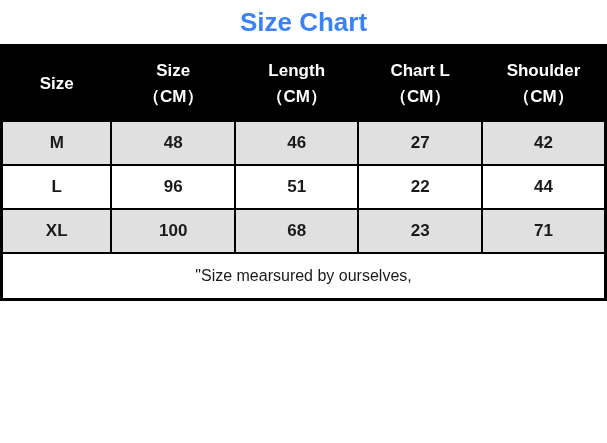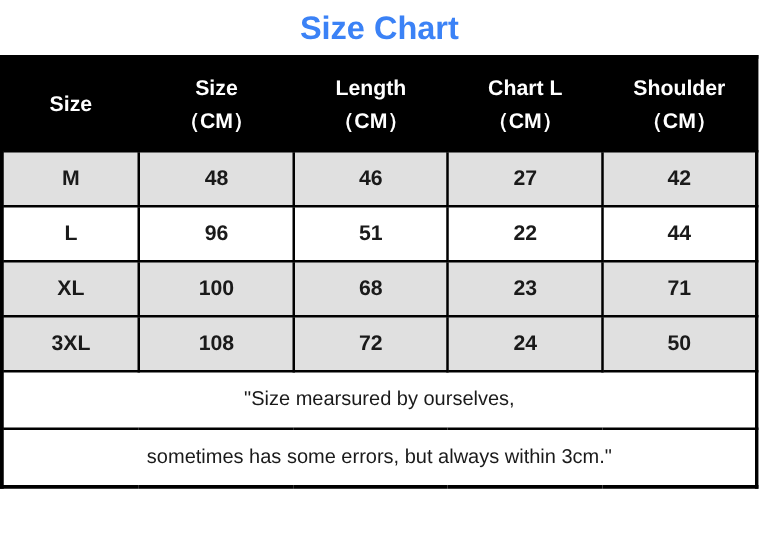--- a/index.html
+++ b/index.html
@@ -117,31 +117,21 @@
         <td>22</td>
         <td>44</td>
       </tr>
       <tr class="alt">
         <td>XL</td>
         <td>100</td>
         <td>68</td>
         <td>23</td>
         <td>71</td>
       </tr>
-      <tr class="alt">
-        <td>3XL</td>
-        <td>108</td>
-        <td>72</td>
-        <td>24</td>
-        <td>50</td>
-      </tr>
     </tbody>
     <tfoot>
       <tr>
         <td colspan="5">"Size mearsured by ourselves,</td>
-      </tr>
-      <tr>
-        <td colspan="5">sometimes has some errors, but always within 3cm."</td>
       </tr>
     </tfoot>
   </table>
 
 </div>
 
 </body></html>

